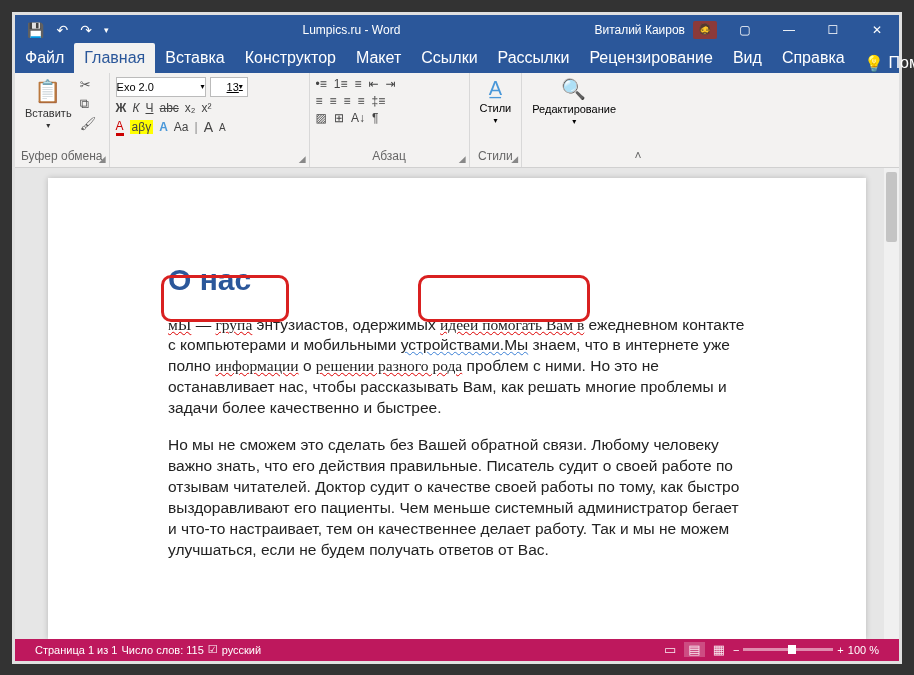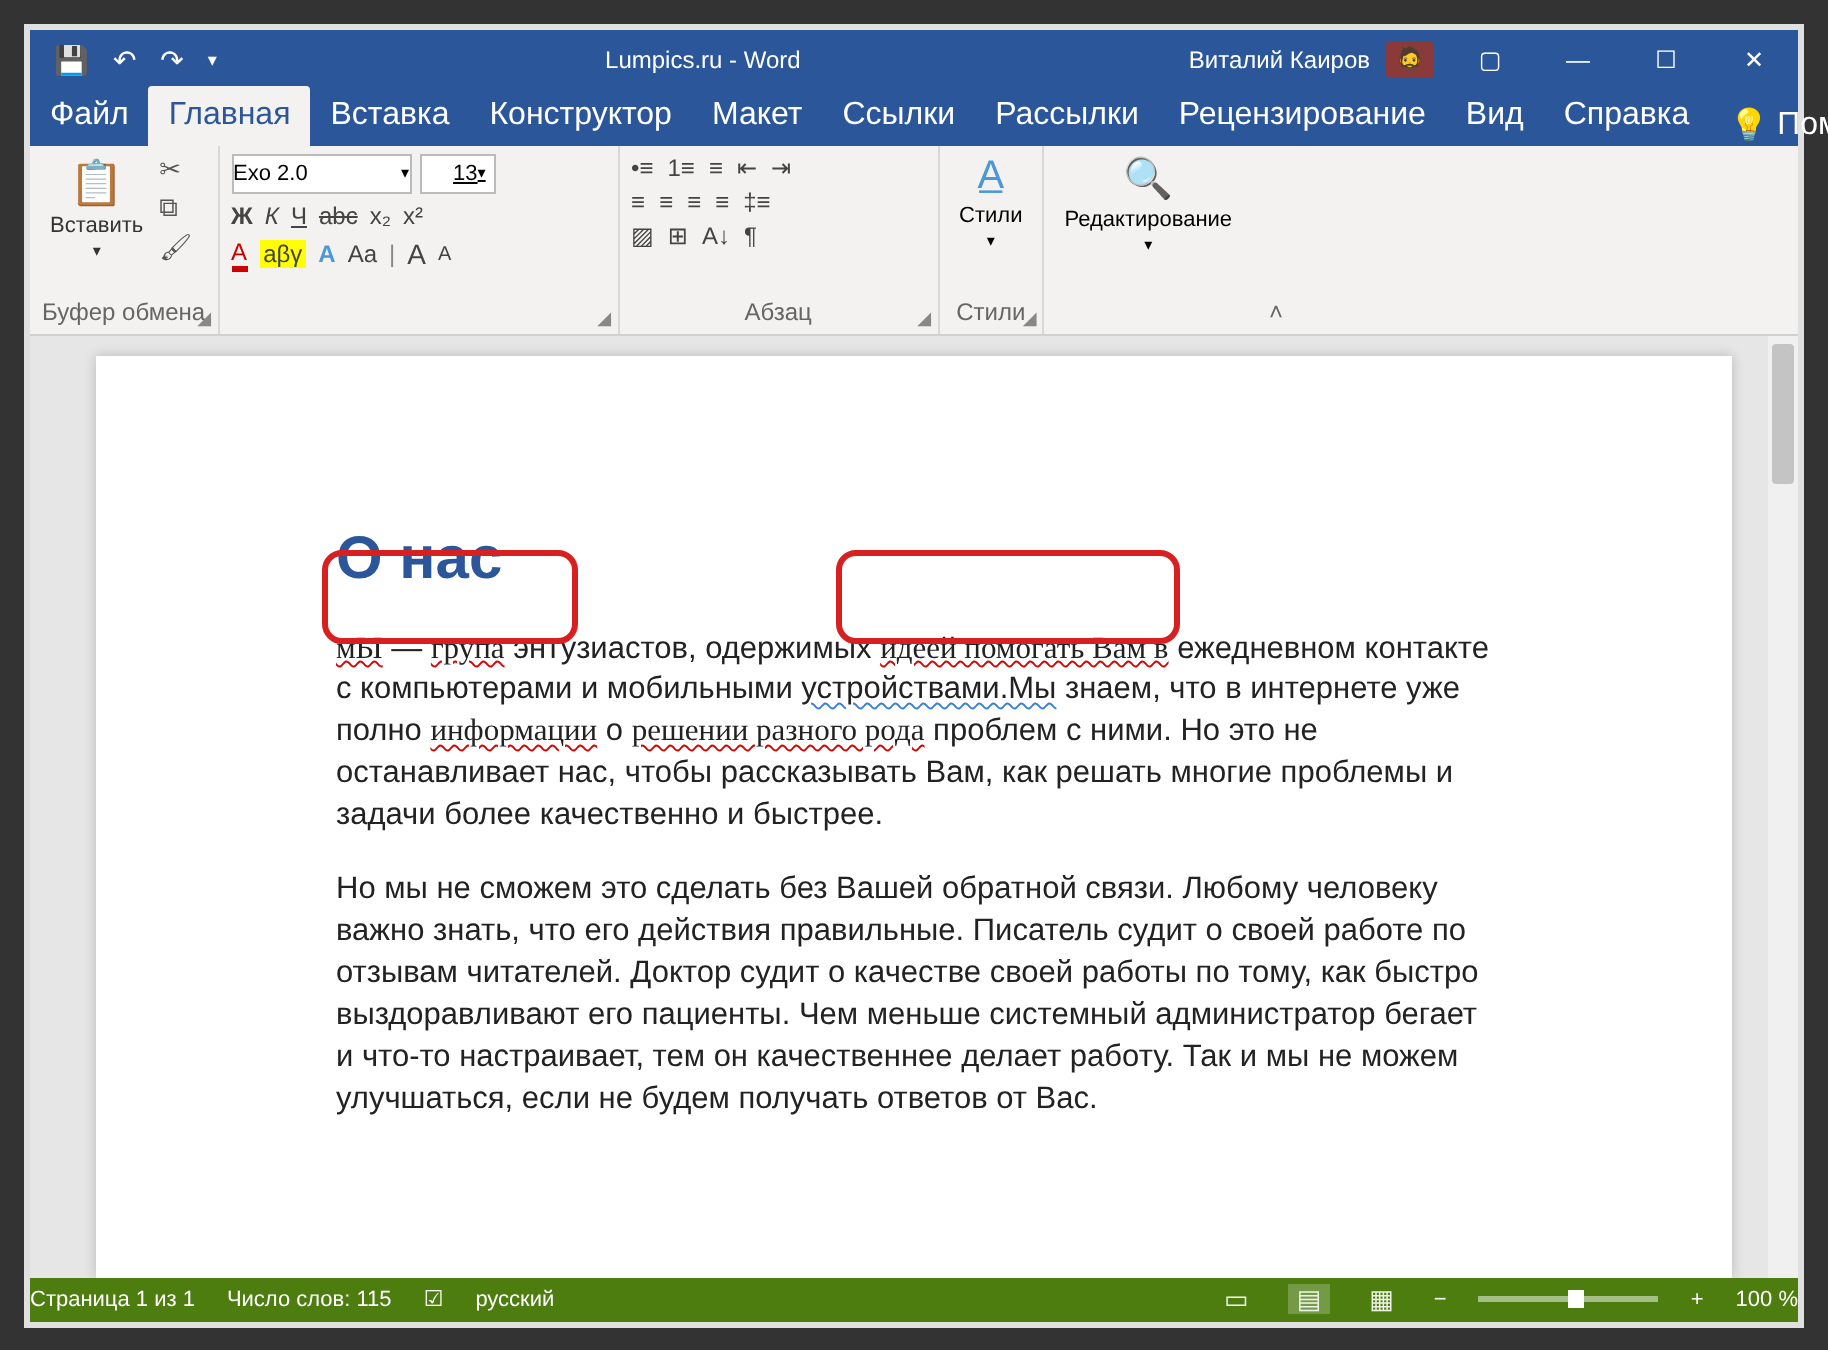--- a/index.html
+++ b/index.html
@@ -36,21 +36,21 @@
 .stylebtn { display:flex; flex-direction:column; align-items:center; font-size:11px; gap:2px;padding:0 4px; }
 .stylebtn .sic { font-size:20px; color:#4a98d9; }
 .collapse { width: 24px; display:flex; align-items:flex-end; justify-content:center; color:#666; padding-bottom:4px; font-size:12px; }
 .doc-area { flex: 1; background: #e6e6e6; overflow: hidden; position: relative; display:flex; justify-content:center; padding-top:10px; }
 .page { width: 818px; background: #fff; box-shadow: 0 0 6px rgba(0,0,0,.2); padding: 85px 120px 40px 120px; font-family: Arial, sans-serif; color: #222; position:relative; }
 .page h1 { color: #2b579a; font-size: 30px; font-weight: 700; margin-bottom: 18px; }
 .page p { font-size: 15.5px; line-height: 1.35; margin-bottom: 16px; }
 .err { text-decoration: underline wavy #d00; text-decoration-thickness: 1px; font-family: Liberation Serif, serif; }
 .gram { text-decoration: underline wavy #3a7fd5; text-decoration-thickness: 1px; }
 .hl { position: absolute; border: 3px solid #d92020; border-radius: 10px; pointer-events: none; }
-.statusbar { height: 22px; background: #4d7c0f; color: #fff; display: flex; align-items: center; font-size: 11px; padding: 0 0; gap: 16px; }
+.statusbar { height: 22px; background: #be185d; color: #fff; display: flex; align-items: center; font-size: 11px; padding: 0 20px; gap: 4px; }
 .statusbar .sp { flex: 1; }
 .statusbar .viewbtn { padding: 0 4px; font-size: 13px; opacity:.9 }
 .slider { width: 90px; height: 3px; background: rgba(255,255,255,.5); position: relative; }
 .slider .thumb { position: absolute; left: 45px; top: -3px; width: 8px; height: 9px; background: #fff; }
 .scrollv { position:absolute; right:0; top:0; bottom:0; width:15px; background:#f0f0f0; }
 .scrollv .th { position:absolute; left:2px; right:2px; top:4px; height:70px; background:#c4c4c4; border-radius:2px; }
 </style>
 </head>
 <body>
 

